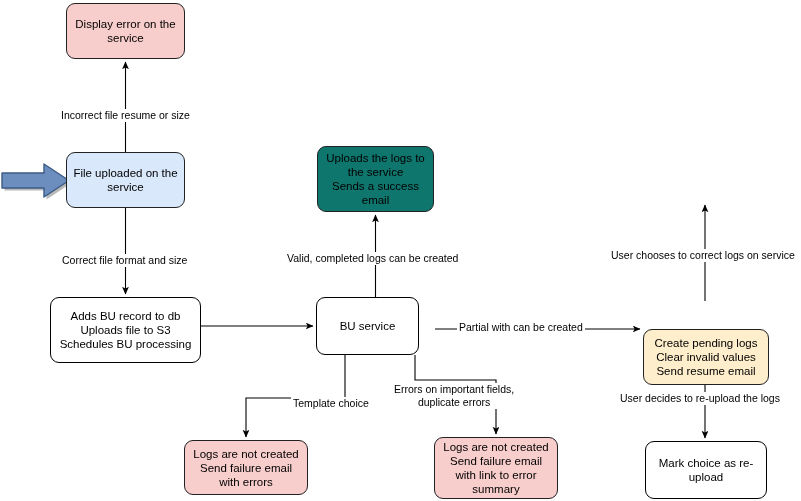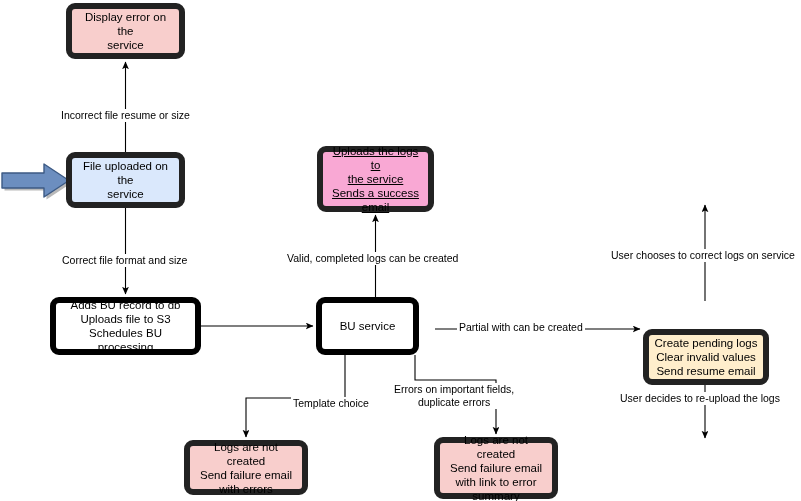--- a/index.html
+++ b/index.html
@@ -20,36 +20,36 @@
   #edge-layer {
     position: absolute;
     left: 0;
     top: 0;
     width: 801px;
     height: 501px;
   }
   .node {
     position: absolute;
     box-sizing: border-box;
-    border: 6px solid #8b5cf6;
+    border: 1px solid #8b5cf6;
     border-radius: 9px;
     display: flex;
     align-items: center;
     justify-content: center;
     text-align: center;
     font-size: 11.5px;
     line-height: 14px;
     color: #000000;
     white-space: pre-line;
     padding: 2px 4px;
     z-index: 3;
   }
   .fill-pink   { background: #f8cecc; border-color: #222222; }
   .fill-blue   { background: #dae8fc; border-color: #222222; }
-  .fill-green  { background: #f9a8d4; border-color: #222222; text-decoration: underline; }
+  .fill-green  { background: #0f766e; border-color: #222222; }
   .fill-yellow { background: #ffeecc; border-color: #222222; }
   .fill-white  { background: #ffffff; border-color: #000000; }
 
   .edge-label {
     position: absolute;
     font-size: 10.5px;
     line-height: 13px;
     color: #000000;
     background: #ffffff;
     text-align: center;
@@ -99,21 +99,21 @@
     <path d="M2,28 L2,13 L44,13 L44,4 L69,20.5 L44,37 L44,28 Z" fill="#7f7f7f" opacity="0.55" transform="translate(2.5,2.5)"></path>
     <path d="M2,28 L2,13 L44,13 L44,4 L69,20.5 L44,37 L44,28 Z" fill="#6c8ebf" stroke="#3c5a84" stroke-width="1.4" stroke-linejoin="round"></path>
   </svg>
 
   <div class="node fill-pink" style="left:66px; top:3px; width:119px; height:56px;">Display error on the
 service</div>
 
   <div class="node fill-blue" style="left:66px; top:152px; width:119px; height:56px;">File uploaded on the
 service</div>
 
-  <div class="node fill-white" style="left:50px; top:297px; width:151px; height:58px;">Adds BU record to db
+  <div class="node fill-white" style="left:50px; top:297px; width:151px; height:66px;">Adds BU record to db
 Uploads file to S3
 Schedules BU processing</div>
 
   <div class="node fill-green" style="left:317px; top:146px; width:117px; height:66px;">Uploads the logs to
 the service
 Sends a success
 email</div>
 
   <div class="node fill-white" style="left:316px; top:297px; width:103px; height:58px;">BU service</div>
 
@@ -124,20 +124,22 @@
 
   <div class="node fill-pink" style="left:184px; top:440px; width:124px; height:55px;">Logs are not created
 Send failure email
 with errors</div>
 
   <div class="node fill-pink" style="left:434px; top:437px; width:124px; height:62px;">Logs are not created
 Send failure email
 with link to error
 summary</div>
 
+  <div class="node fill-white" style="left:645px; top:441px; width:122px; height:58px;">Mark choice as re-
+upload</div>
 
   <div class="edge-label" style="left:59px; top:109px;">Incorrect file resume or size</div>
 
   <div class="edge-label" style="left:60px; top:254px;">Correct file format and size</div>
 
   <div class="edge-label" style="left:285px; top:252px;">Valid, completed logs can be created</div>
 
   <div class="edge-label" style="left:457px; top:321px;">Partial with can be created</div>
 
   <div class="edge-label" style="left:609px; top:249px;">User chooses to correct logs on service</div>

